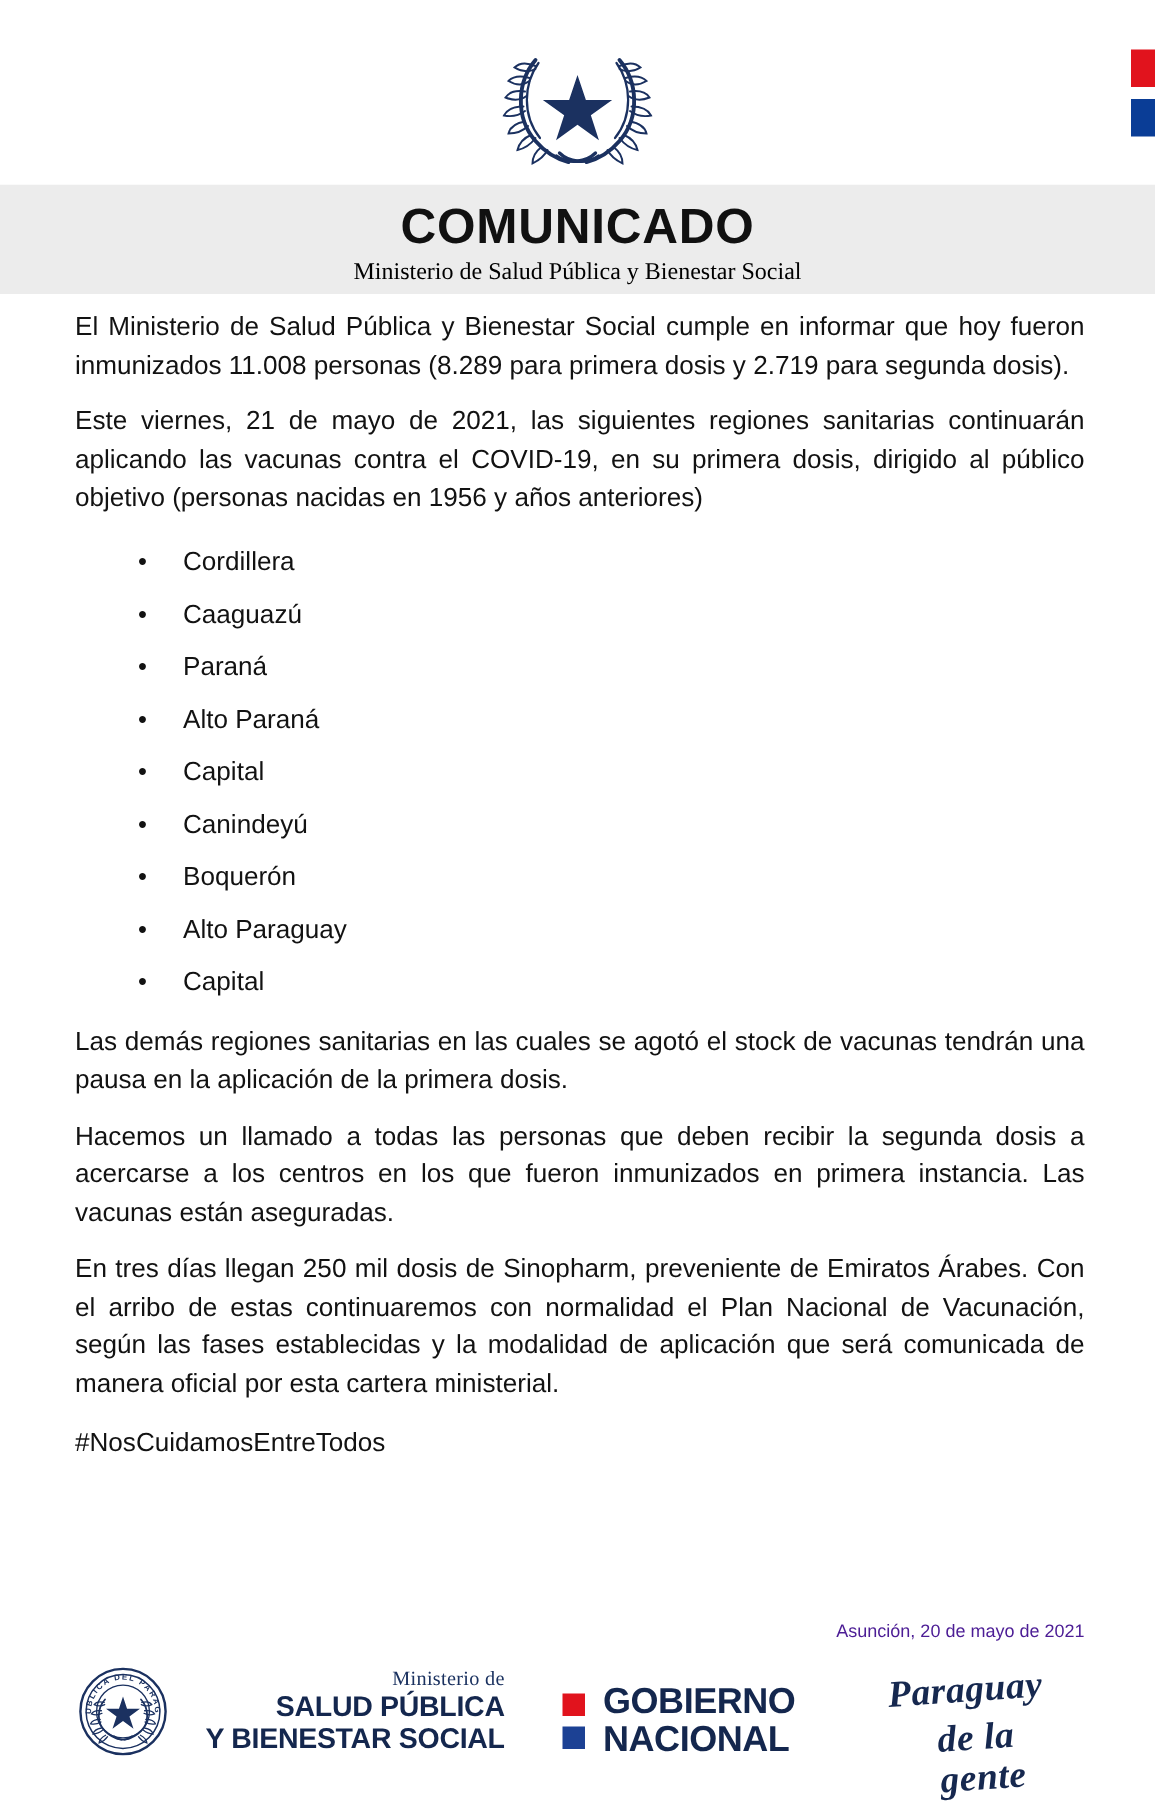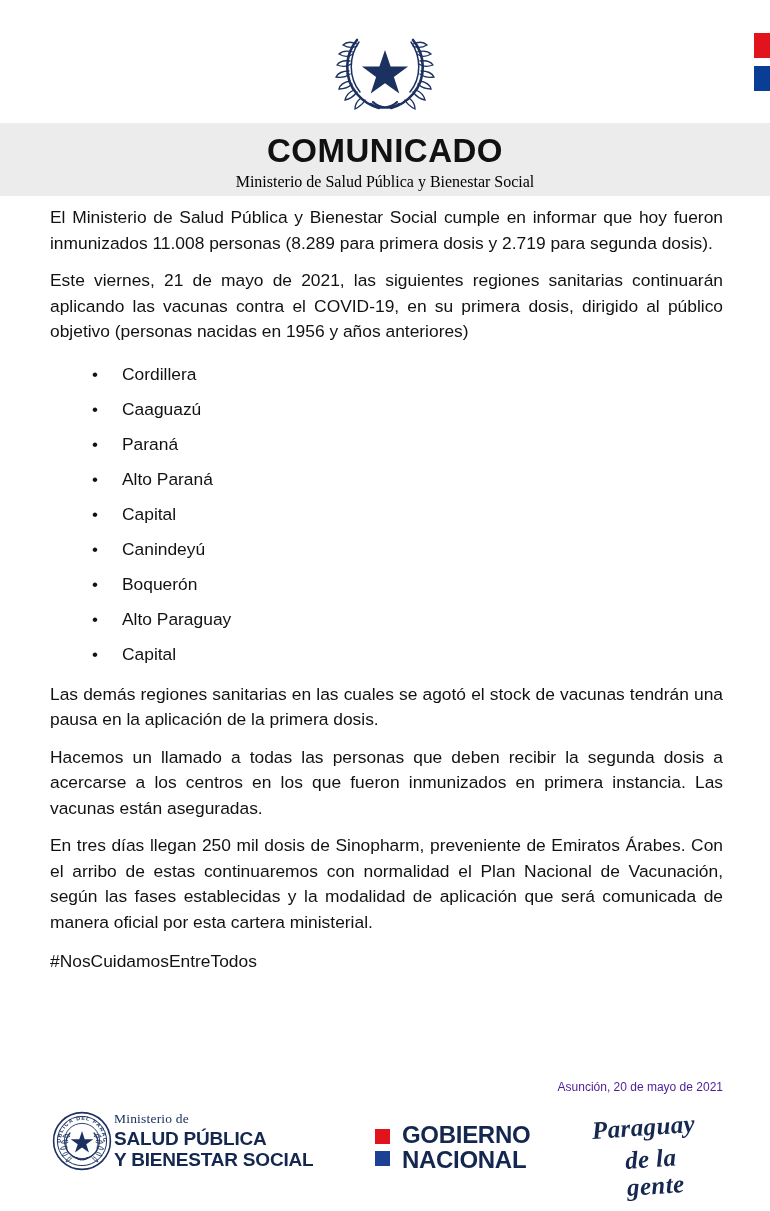--- a/index.html
+++ b/index.html
@@ -142,23 +142,24 @@
     top: 8px;
     display: flex;
     align-items: center;
   }
   .seal {
     width: 60px;
     height: 60px;
     flex: 0 0 60px;
   }
   .salud-text {
-    margin-left: 2px;
+    margin-left: 25px;
     color: #14274e;
     line-height: 1;
+    text-align: right;
   }
   .salud-ministerio {
     font-family: "Liberation Serif", serif;
     font-size: 13.5px;
     letter-spacing: 0.2px;
     color: #1b3260;
     margin-bottom: 3px;
   }
   .salud-name {
     font-family: "Liberation Sans", sans-serif;

